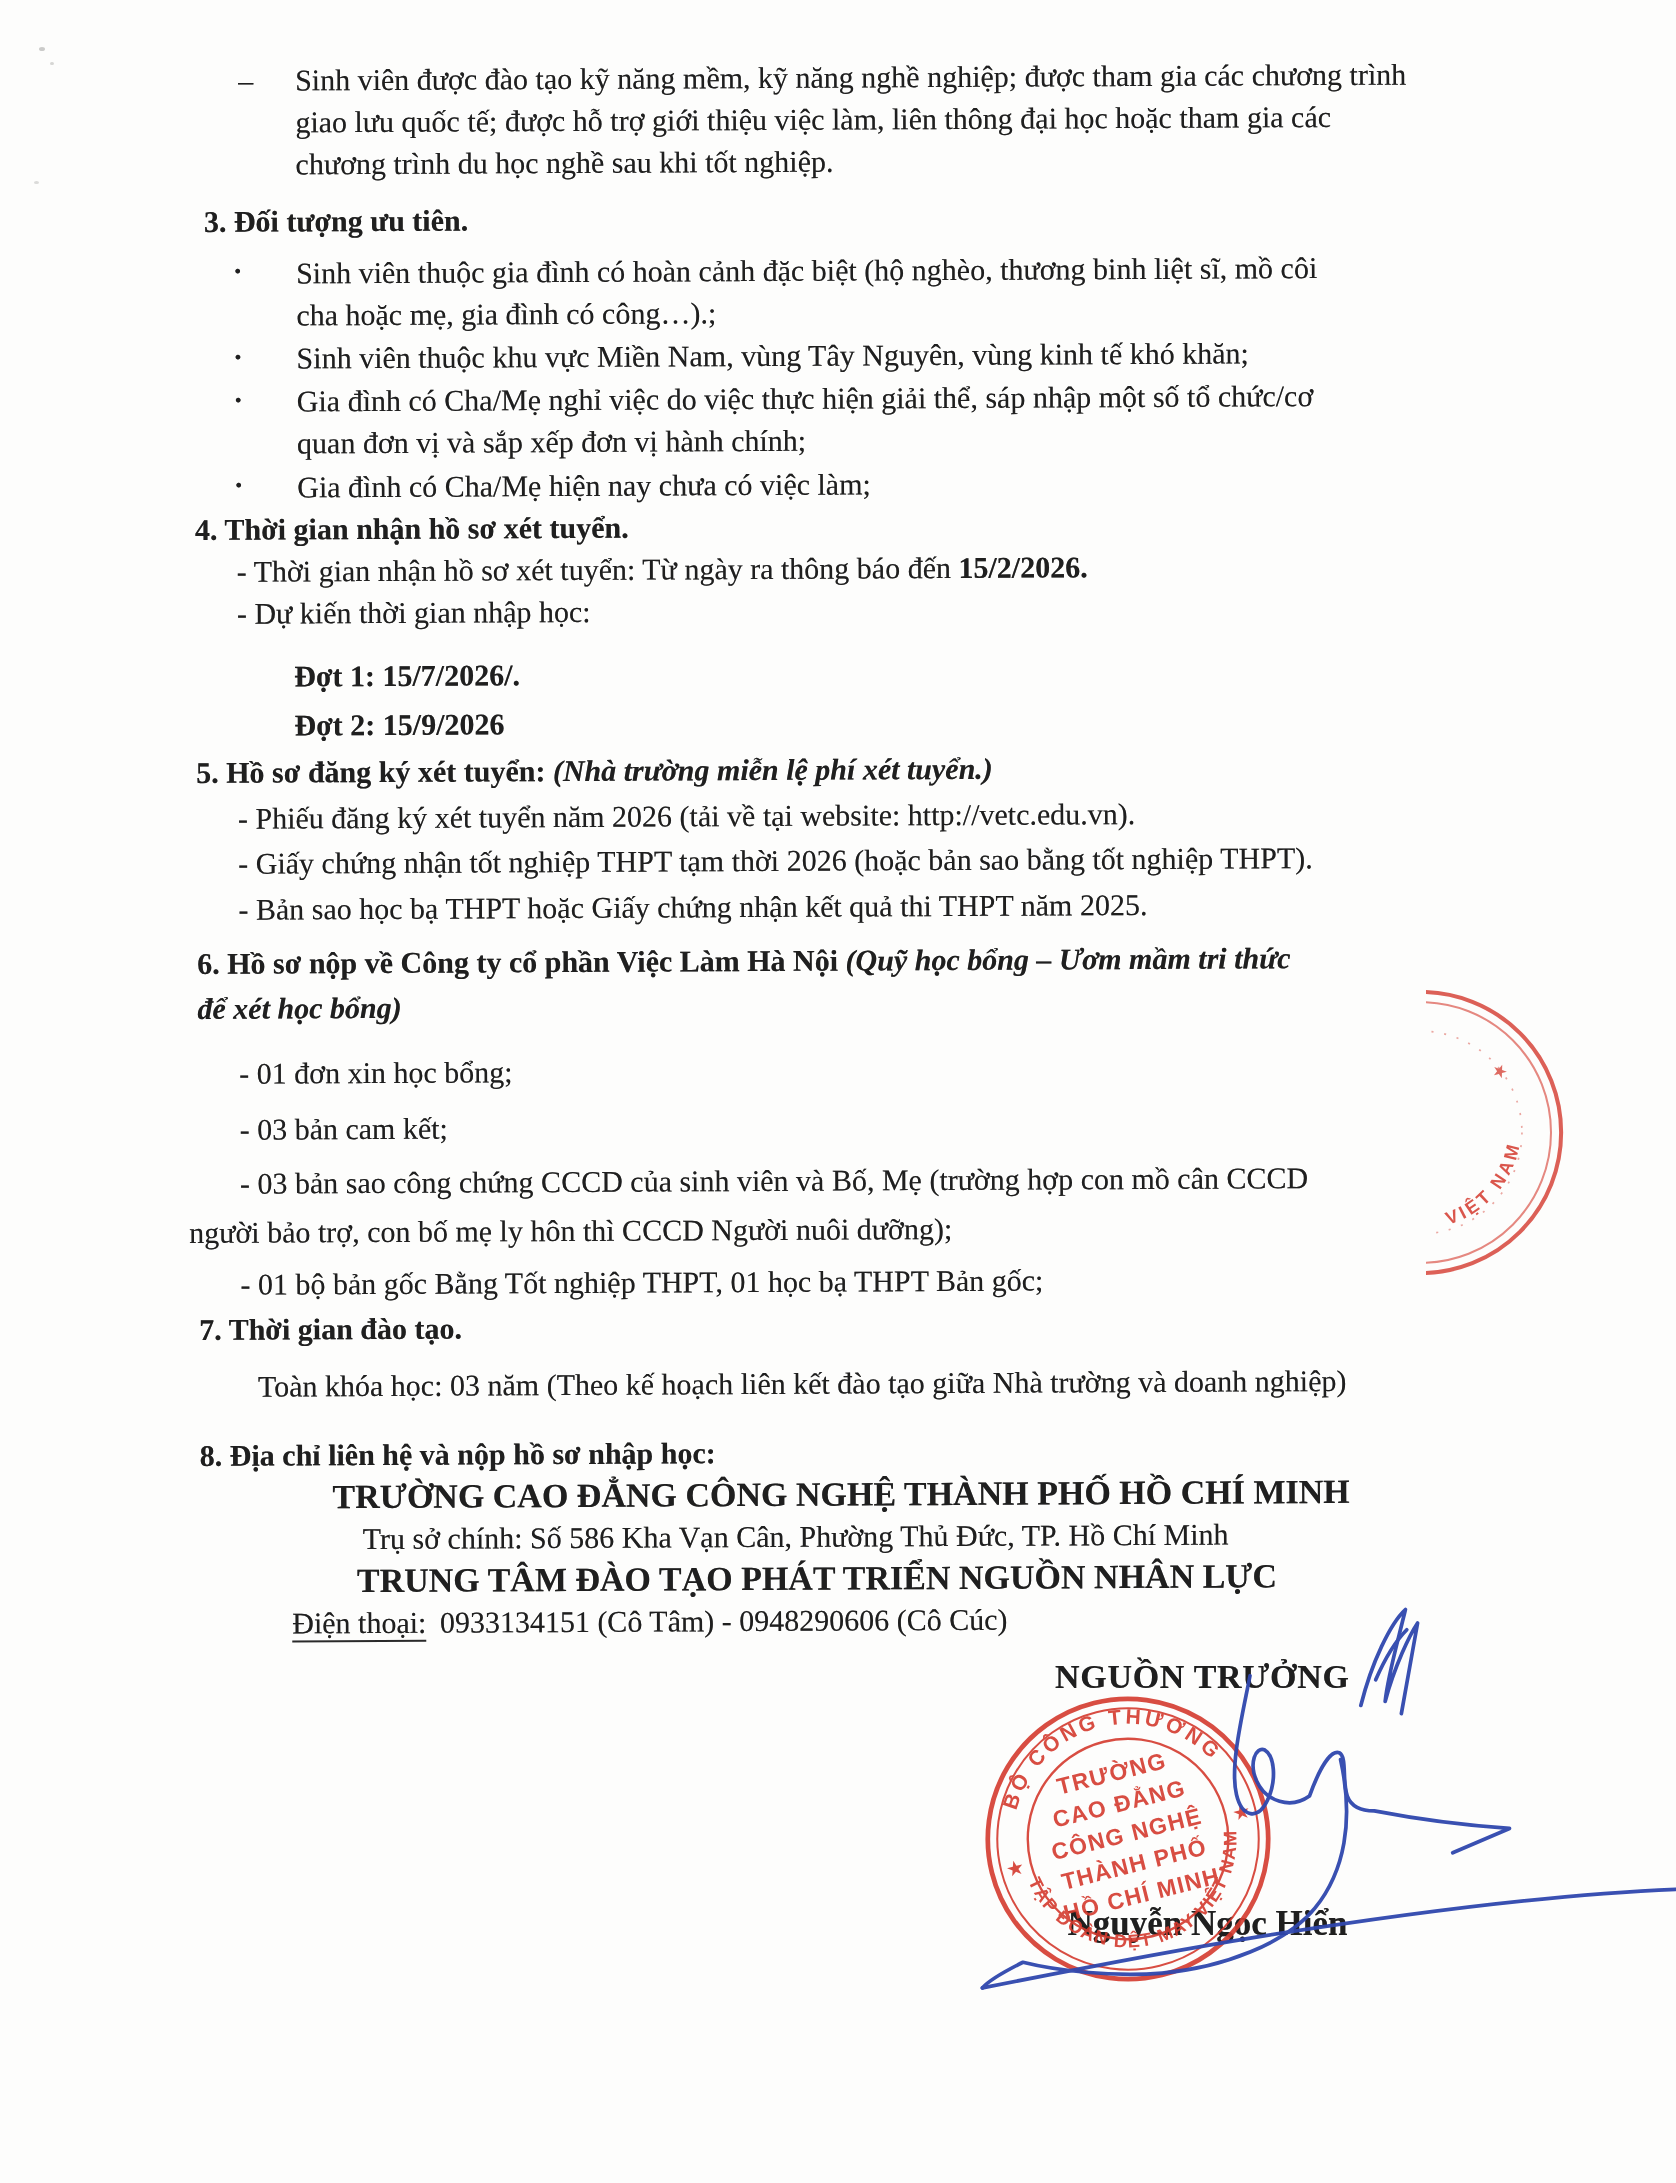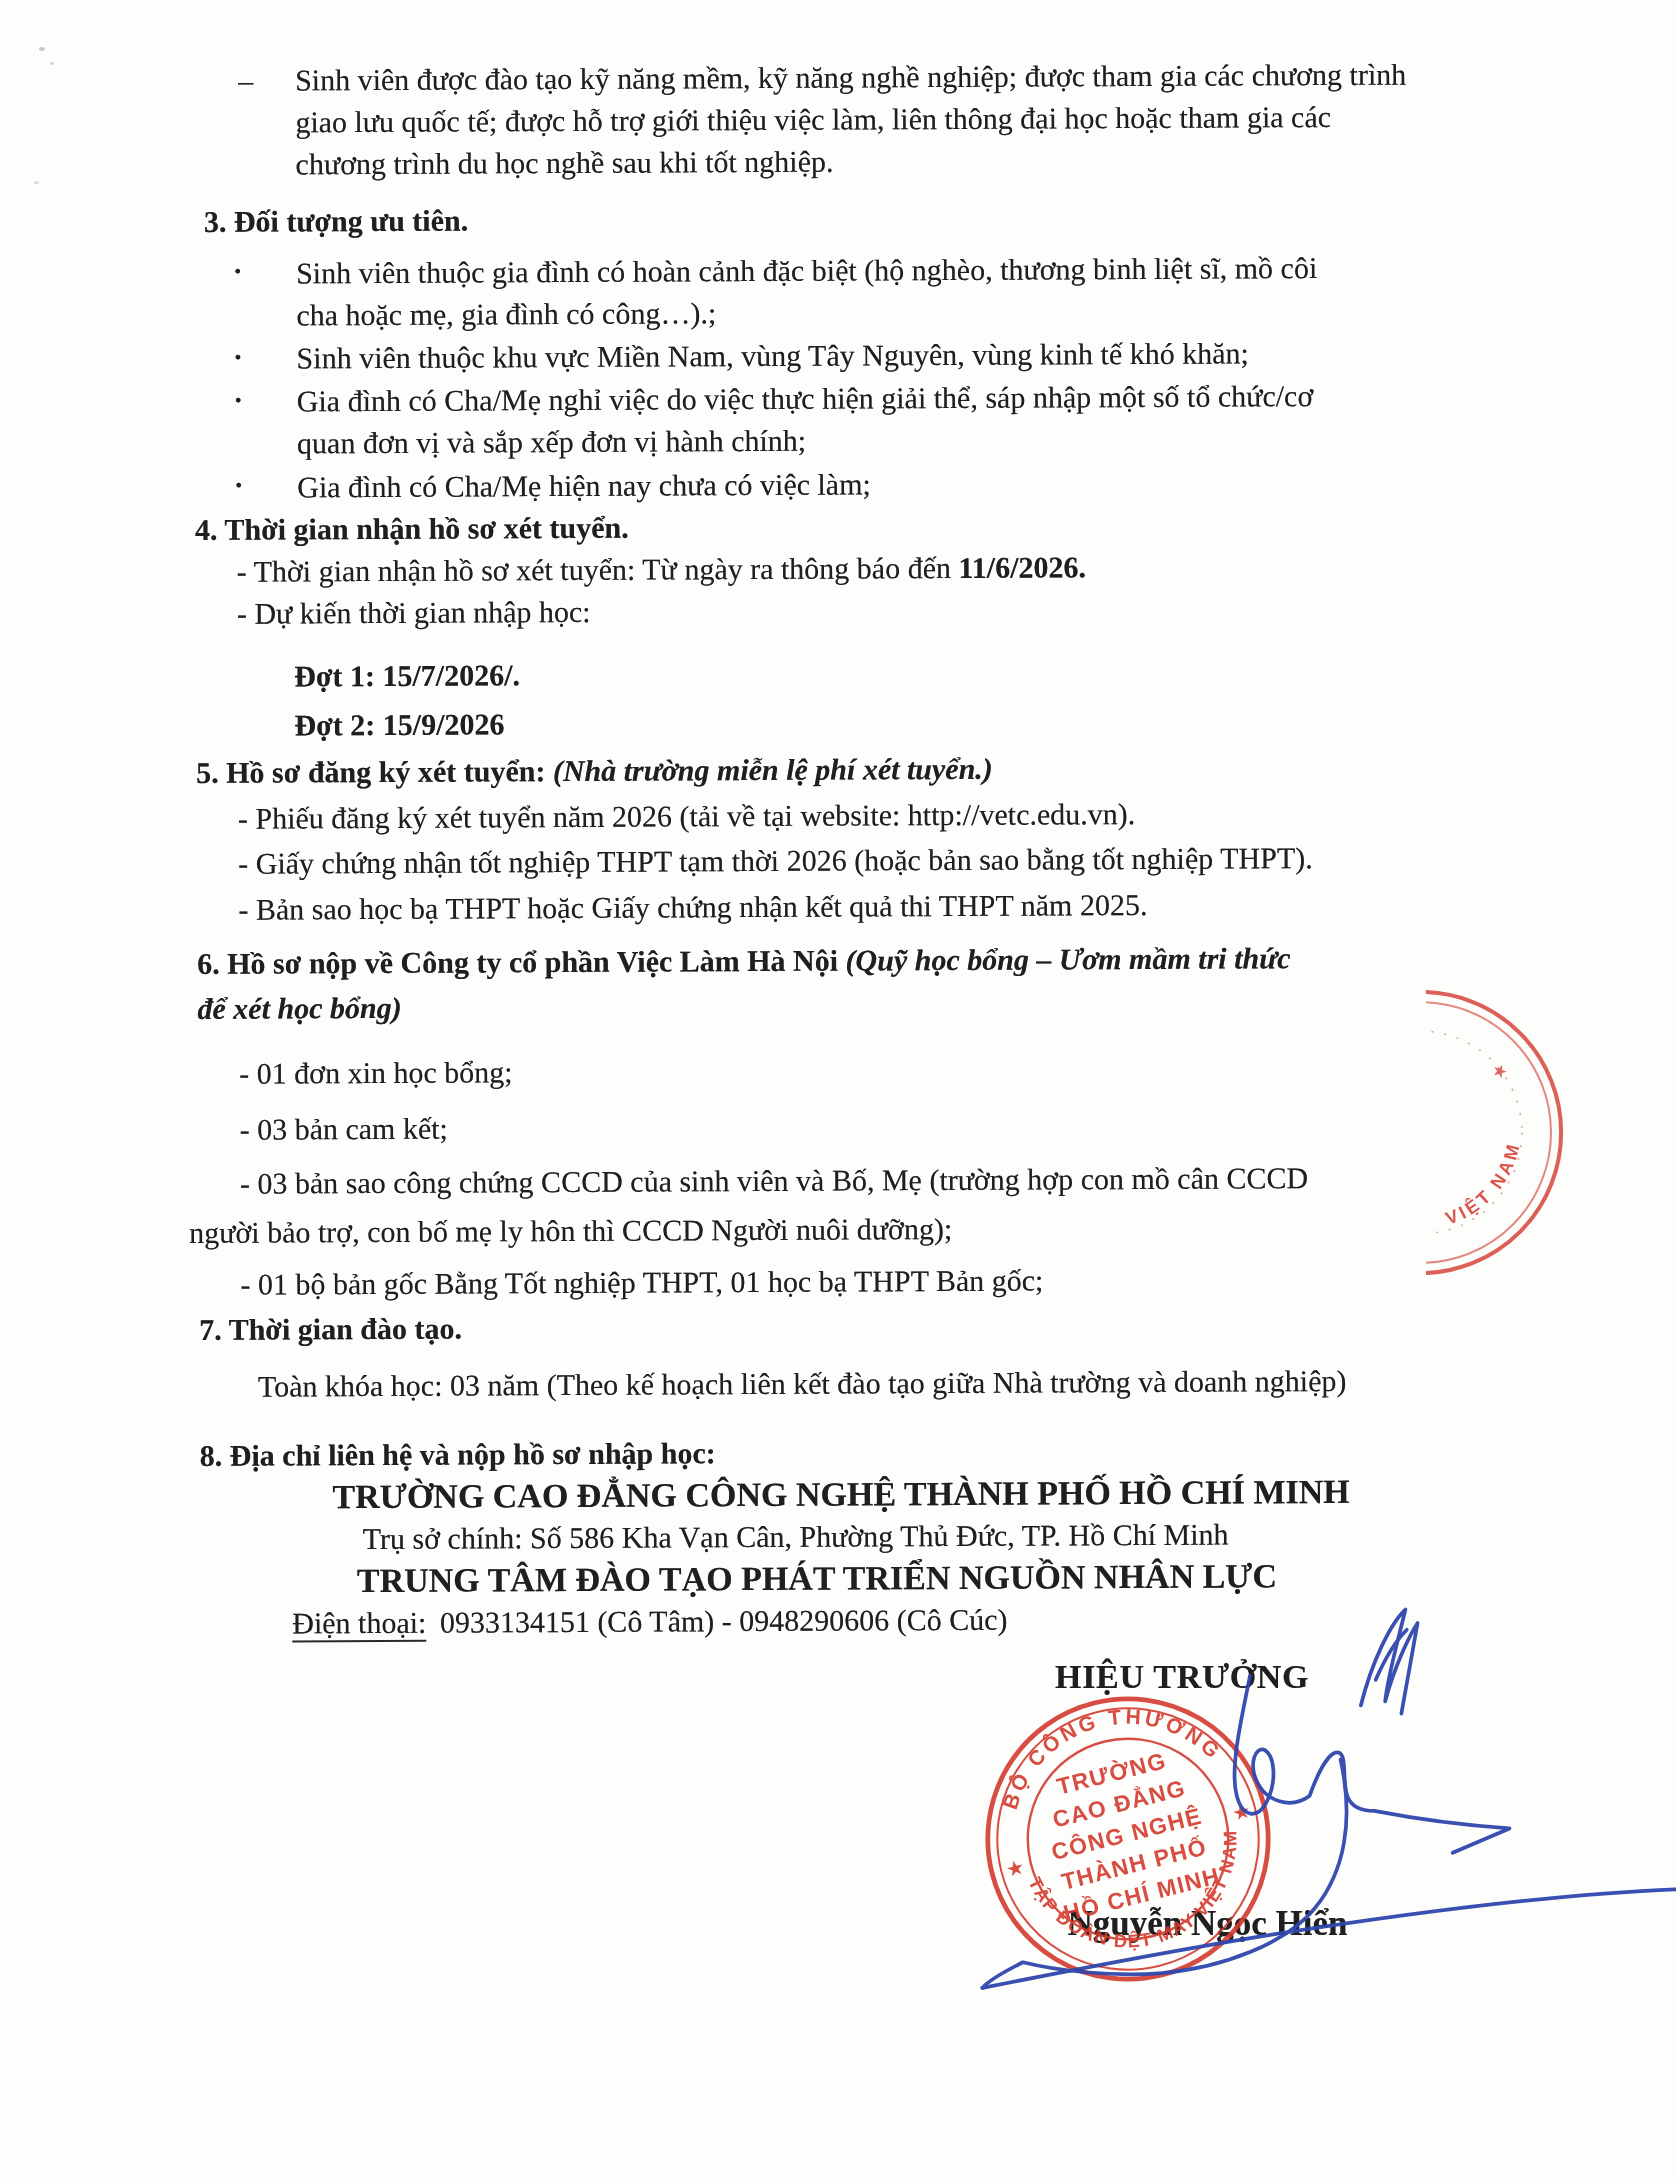--- a/index.html
+++ b/index.html
@@ -98,21 +98,21 @@
         <span class="ln">Gia đình có Cha/Mẹ nghỉ việc do việc thực hiện giải thể, sáp nhập một số tổ chức/cơ</span>
         <span class="ln">quan đơn vị và sắp xếp đơn vị hành chính;</span>
       </p>
       <p class="bullet">
         <span class="dot">•</span>
         <span class="ln">Gia đình có Cha/Mẹ hiện nay chưa có việc làm;</span>
       </p>
     </div>
 
     <p class="h">4. Thời gian nhận hồ sơ xét tuyển.</p>
-    <p class="sub"><span>- Thời gian nhận hồ sơ xét tuyển: Từ ngày ra thông báo đến </span><b>11/6/2026.</b></p>
+    <p class="sub"><span>- Thời gian nhận hồ sơ xét tuyển: Từ ngày ra thông báo đến </span><b>15/2/2026.</b></p>
     <p class="sub">- Dự kiến thời gian nhập học:</p>
     <p class="batch batch1">Đợt 1: 15/7/2026/.</p>
     <p class="batch batch2">Đợt 2: 15/9/2026</p>
 
     <p class="h h5"><span>5. Hồ sơ đăng ký xét tuyển: </span><span class="bi">(Nhà trường miễn lệ phí xét tuyển.)</span></p>
     <p class="sub s5item">- Phiếu đăng ký xét tuyển năm 2026 (tải về tại website: http://vetc.edu.vn).</p>
     <p class="sub s5item">- Giấy chứng nhận tốt nghiệp THPT tạm thời 2026 (hoặc bản sao bằng tốt nghiệp THPT).</p>
     <p class="sub s5item">- Bản sao học bạ THPT hoặc Giấy chứng nhận kết quả thi THPT năm 2025.</p>
 
     <p class="h h6">
@@ -132,21 +132,21 @@
 
     <p class="h h8">8. Địa chỉ liên hệ và nộp hồ sơ nhập học:</p>
     <p class="school">TRƯỜNG CAO ĐẲNG CÔNG NGHỆ THÀNH PHỐ HỒ CHÍ MINH</p>
     <p class="address">Trụ sở chính: Số 586 Kha Vạn Cân, Phường Thủ Đức, TP. Hồ Chí Minh</p>
     <p class="trungtam">TRUNG TÂM ĐÀO TẠO PHÁT TRIỂN NGUỒN NHÂN LỰC</p>
     <p class="phone">
       <span class="lbl">Điện thoại:</span><span class="val">0933134151 (Cô Tâm)  - 0948290606 (Cô Cúc)</span>
     </p>
   </div>
 
-  <div class="sig-title">HIỆU TRƯỞNG</div>
+  <div class="sig-title">NGUỒN TRƯỞNG</div>
   <div class="sig-name">Nguyễn Ngọc Hiển</div>
 
   <svg class="partial-stamp" viewBox="0 0 222 430">
     <g stroke="#d43a2e" fill="none" opacity="0.8">
       <circle cx="-8" cy="212" r="208" stroke-width="6"></circle>
       <circle cx="-8" cy="212" r="193" stroke-width="3" opacity="0.75"></circle>
       <circle cx="-8" cy="212" r="150" stroke-width="2.5" stroke-dasharray="3 16" opacity="0.55"></circle>
     </g>
     <defs>
       <path id="pvn" d="M 18,352 A 150,150 0 0 0 140,218"></path>

